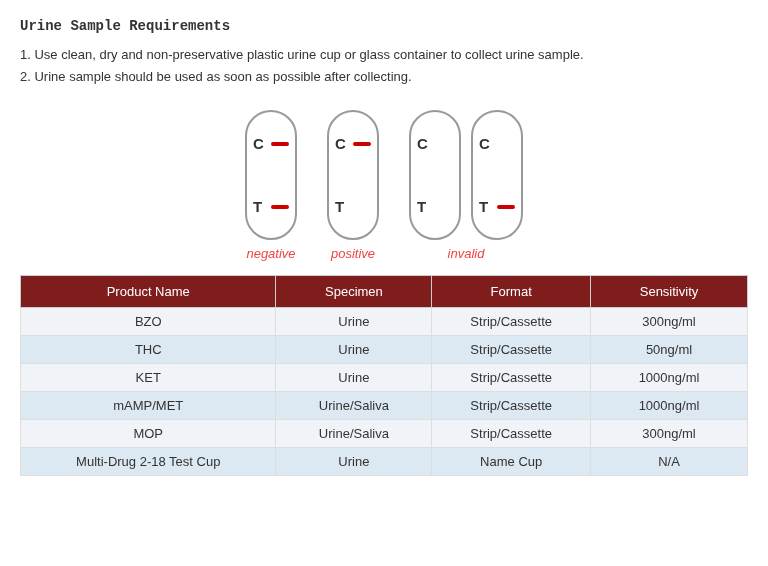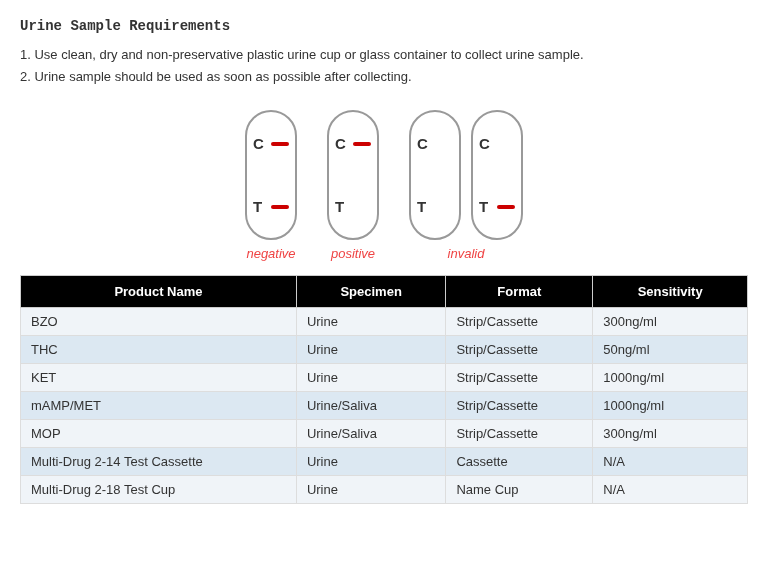--- a/index.html
+++ b/index.html
@@ -93,31 +93,31 @@
     .strip-line.none { background: transparent; }
 
     
     .data-table {
       width: 100%;
       border-collapse: collapse;
       margin-top: 14px;
     }
 
     .data-table th {
-      background-color: #000000;
+      background-color: #7f1d1d;
       color: #fff;
       text-align: center;
       padding: 8px 21px;
       font-size: 13px;
-      font-weight: bold;
+      font-weight: normal;
       border: 1px solid #ccc;
     }
 
     .data-table td {
-      text-align: left;
+      text-align: center;
       padding: 6px 10px;
       border: 1px solid #ddd;
       font-size: 13px;
     }
 
     .data-table tr:nth-child(odd) td {
       background-color: #f0f4f8;
     }
 
     .data-table tr:nth-child(even) td {
@@ -232,25 +232,19 @@
         <td>Strip/Cassette</td>
         <td>1000ng/ml</td>
       </tr>
       <tr>
         <td>MOP</td>
         <td>Urine/Saliva</td>
         <td>Strip/Cassette</td>
         <td>300ng/ml</td>
       </tr>
       <tr>
-        <td>Multi-Drug 2-14 Test Cassette</td>
-        <td>Urine</td>
-        <td>Cassette</td>
-        <td>N/A</td>
-      </tr>
-      <tr>
         <td>Multi-Drug 2-18 Test Cup</td>
         <td>Urine</td>
         <td>Name Cup</td>
         <td>N/A</td>
       </tr>
     </tbody>
 </table>
 
 </body></html>

